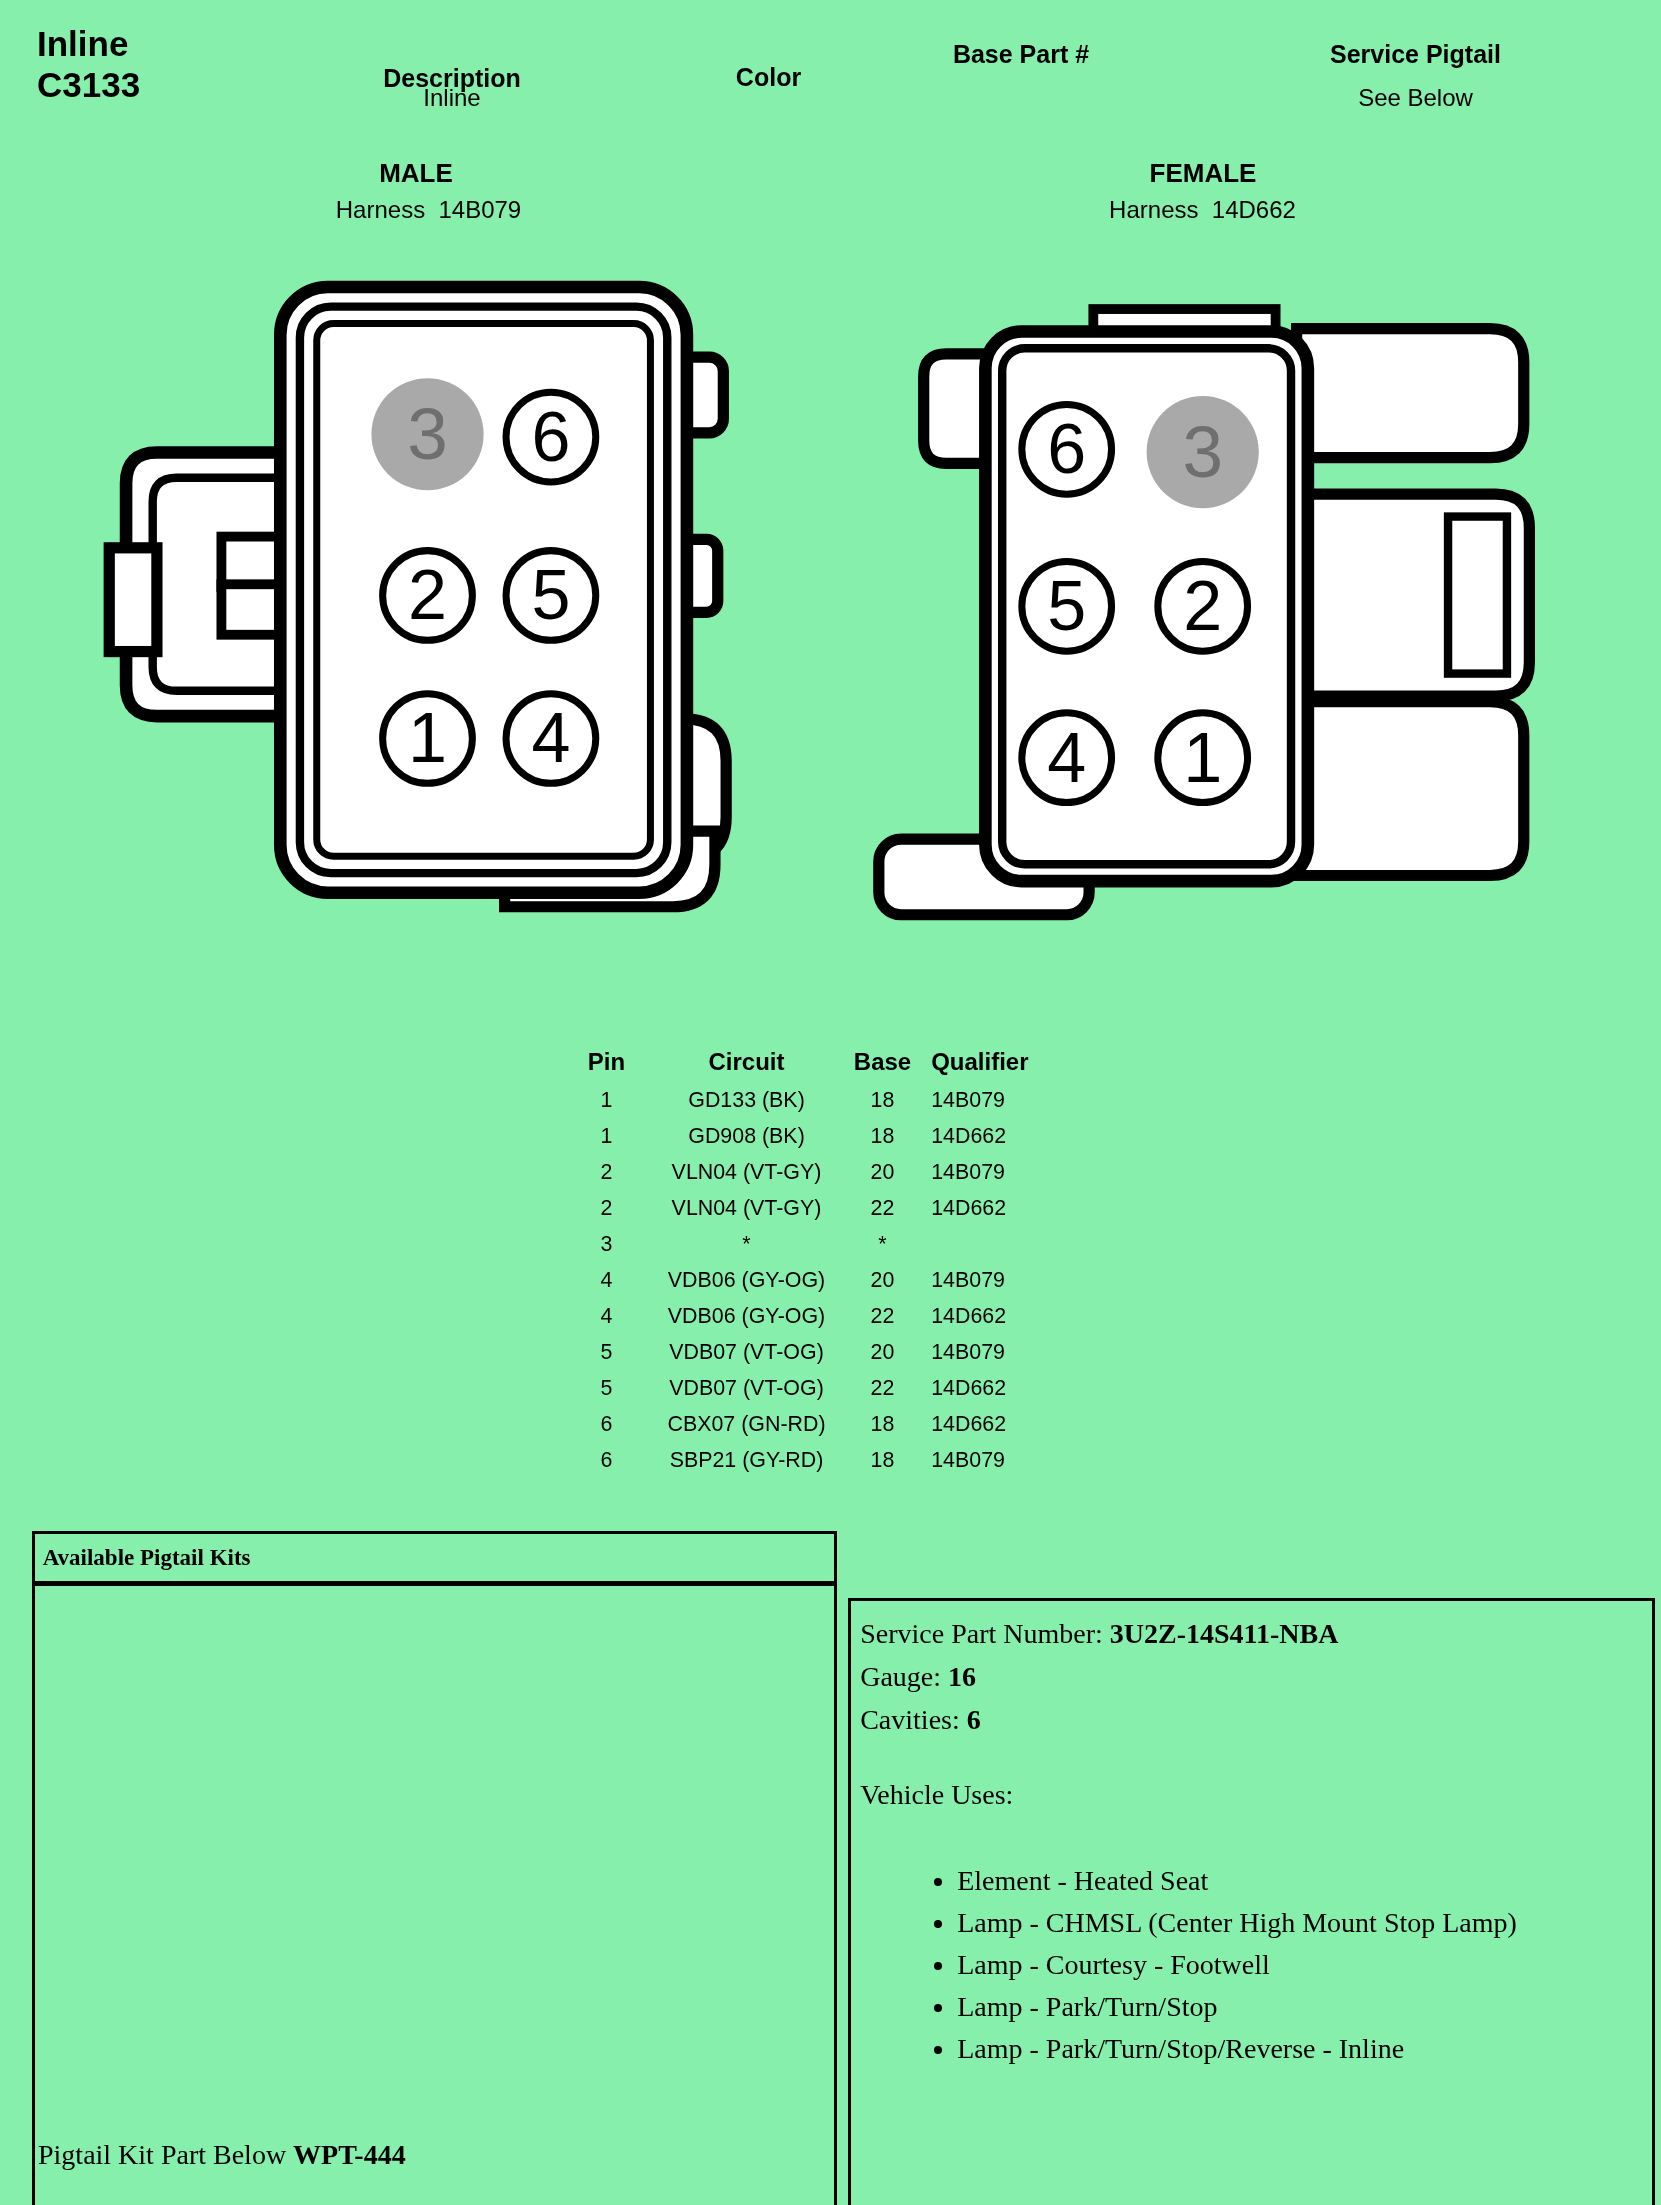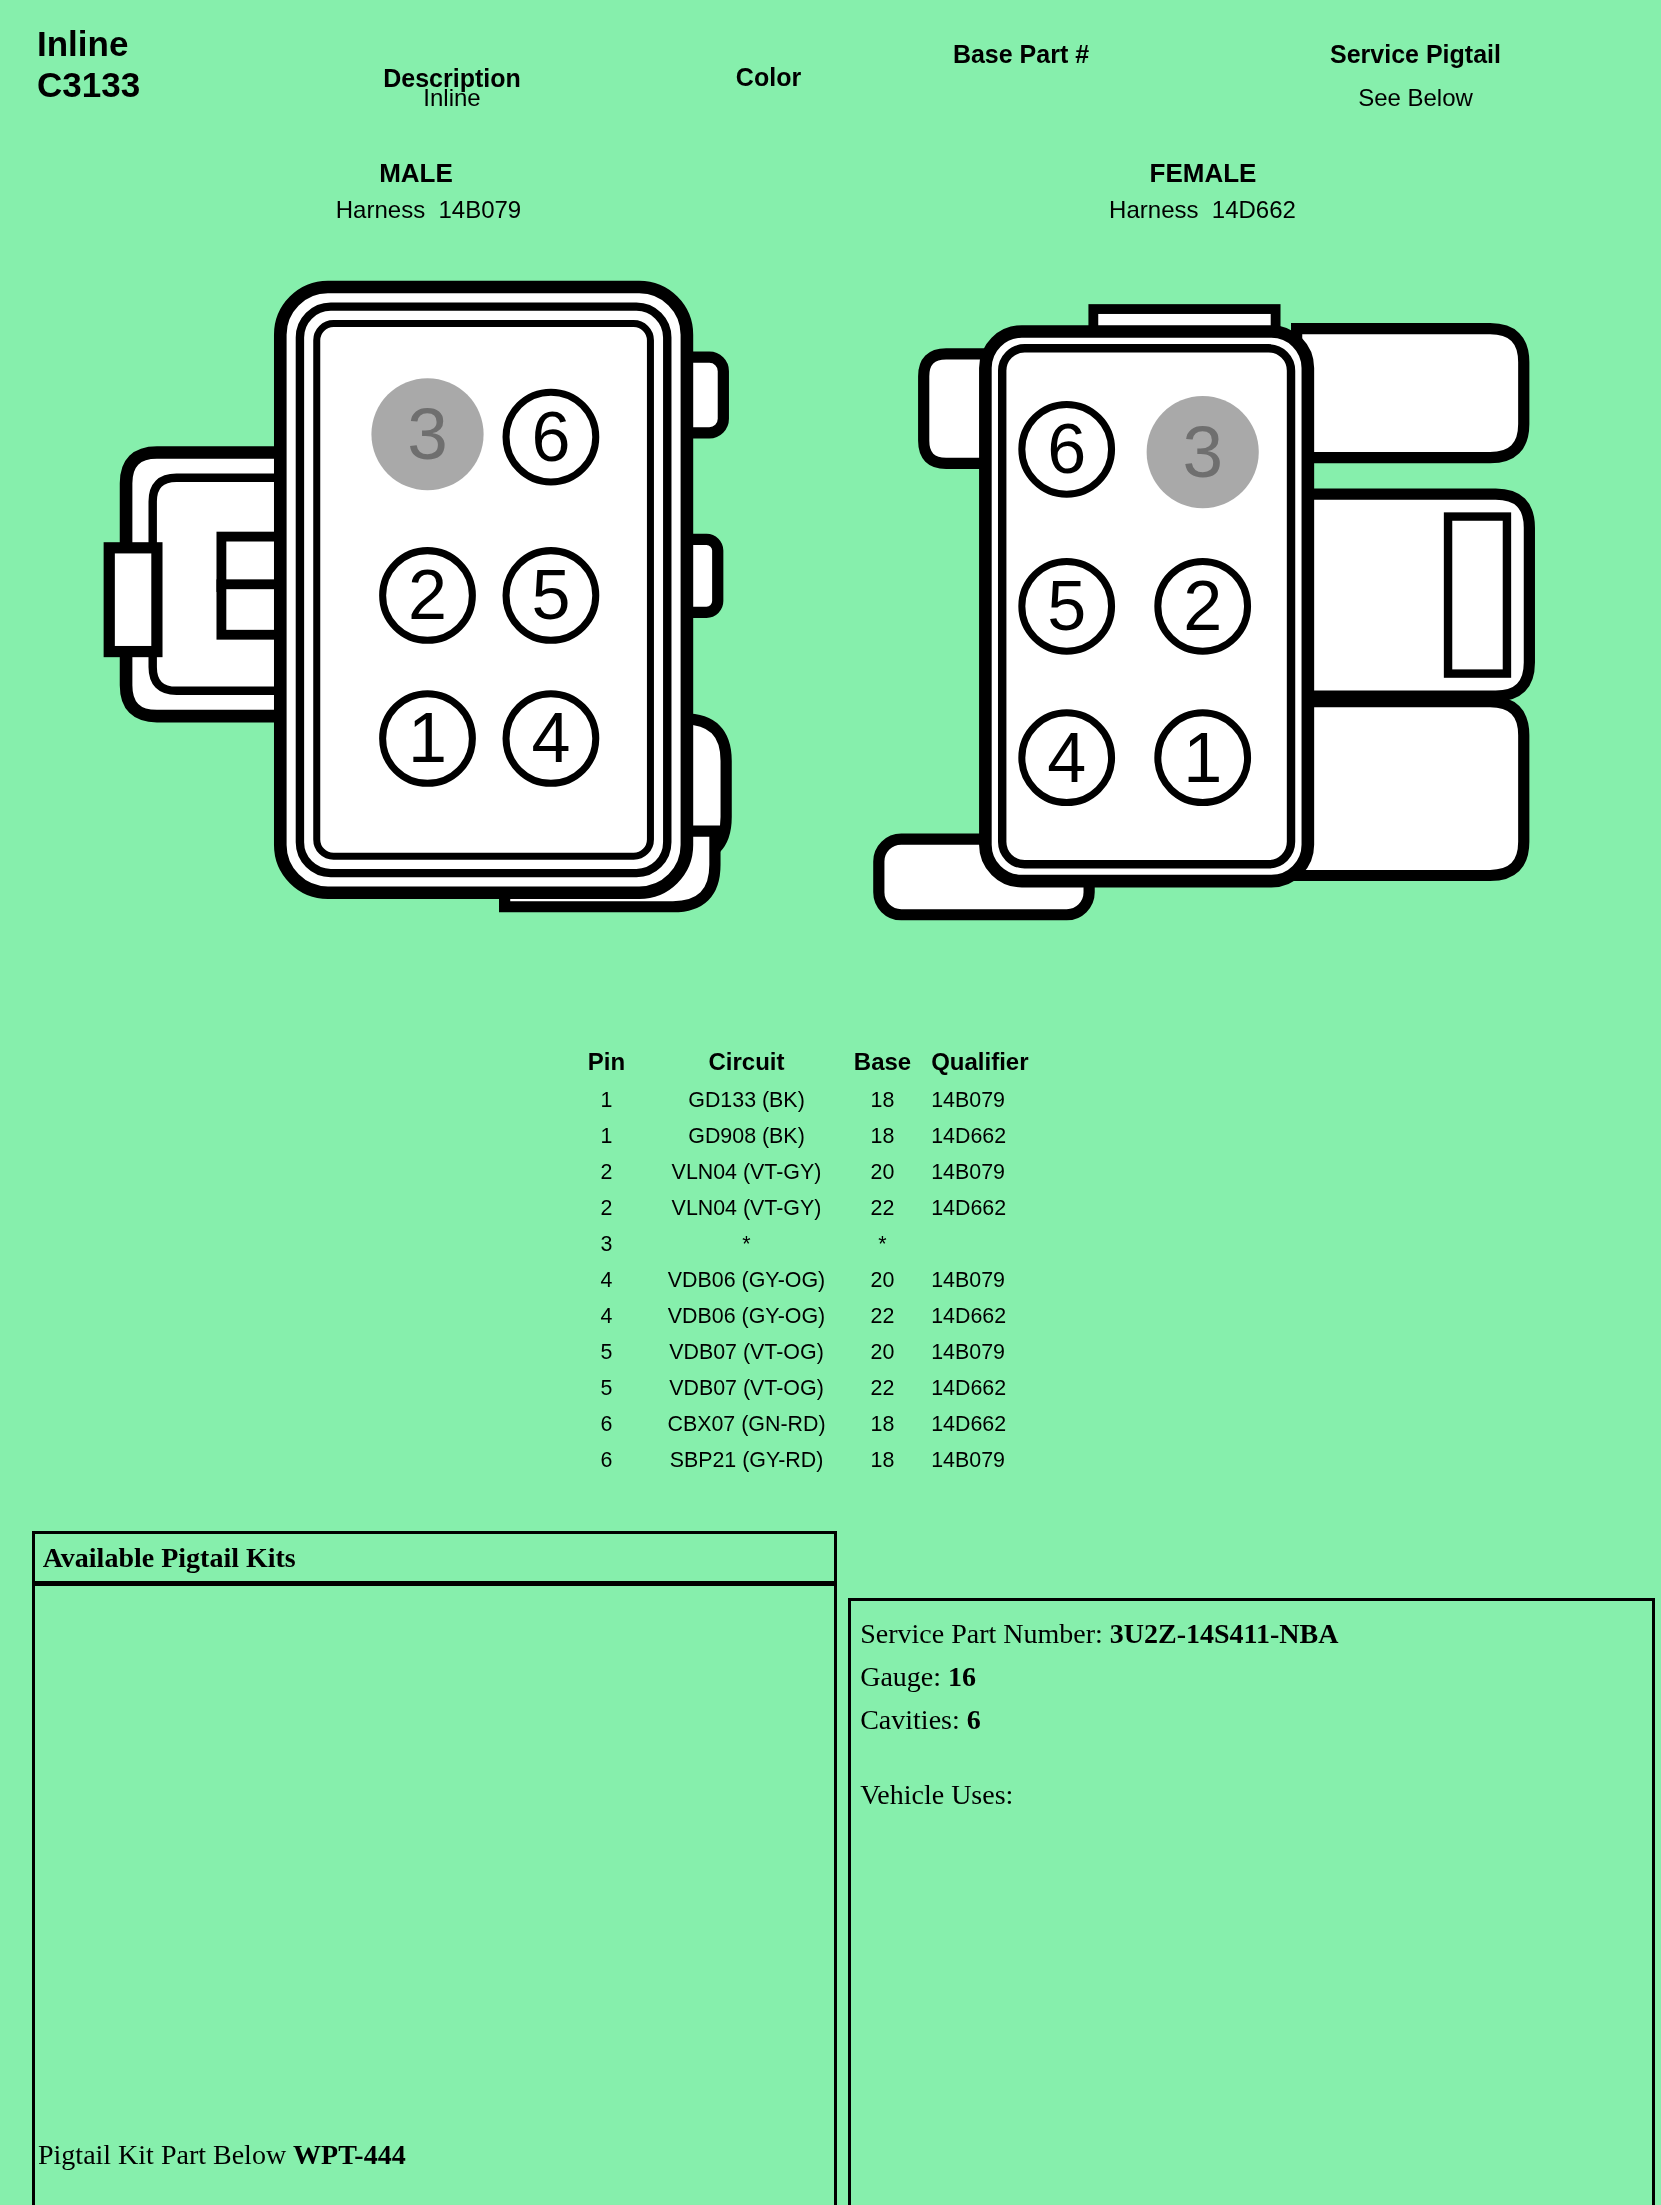--- a/index.html
+++ b/index.html
@@ -39,21 +39,21 @@
   table.pin-table .c0 { width:81px; text-align:center; }
   table.pin-table .c1 { width:199px; text-align:center; }
   table.pin-table .c2 { width:73px;  text-align:center; }
   table.pin-table .c3 { width:191px; text-align:left; padding-left:12.2px; }
 
   
   .serif { font-family:"Liberation Serif", serif; }
   .kits-title-box {
     left:32px; top:1531px; width:805px; height:53px;
     border:3.1px solid #000; display:flex; align-items:center;
-    padding-left:7.7px; font-size:28px; font-weight:bold;
+    padding-left:7.7px; font-size:23px; font-weight:bold;
   }
   .kits-body-box {
     left:32px; top:1583px; width:805px; height:650px;
     border:3.1px solid #000;
   }
   .pigtail-line { left:38px; top:2139px; font-size:28px; }
   .service-box {
     left:848px; top:1598px; width:807px; height:689px;
     border:3.1px solid #000; padding:10.7px 9.2px 0 9.2px;
     font-size:28px;
@@ -258,16 +258,23 @@
   <div class="abs kits-body-box"></div>
   <div class="abs pigtail-line serif">
     <span>Pigtail Kit Part Below </span><span class="bold">WPT-444</span>
   </div>
 
   <div class="abs service-box serif">
     <p><span>Service Part Number: </span><span class="bold">3U2Z-14S411-NBA</span></p>
     <p><span>Gauge: </span><span class="bold">16</span></p>
     <p><span>Cavities: </span><span class="bold">6</span></p>
     <p class="vehicle-uses-label">Vehicle Uses:</p>
+    <ul class="uses">
+        <li>Element - Heated Seat</li>
+        <li>Lamp - CHMSL (Center High Mount Stop Lamp)</li>
+        <li>Lamp - Courtesy - Footwell</li>
+        <li>Lamp - Park/Turn/Stop</li>
+        <li>Lamp - Park/Turn/Stop/Reverse - Inline</li>
+      </ul>
   </div>
 
 </div>
 
 
 </body></html>

